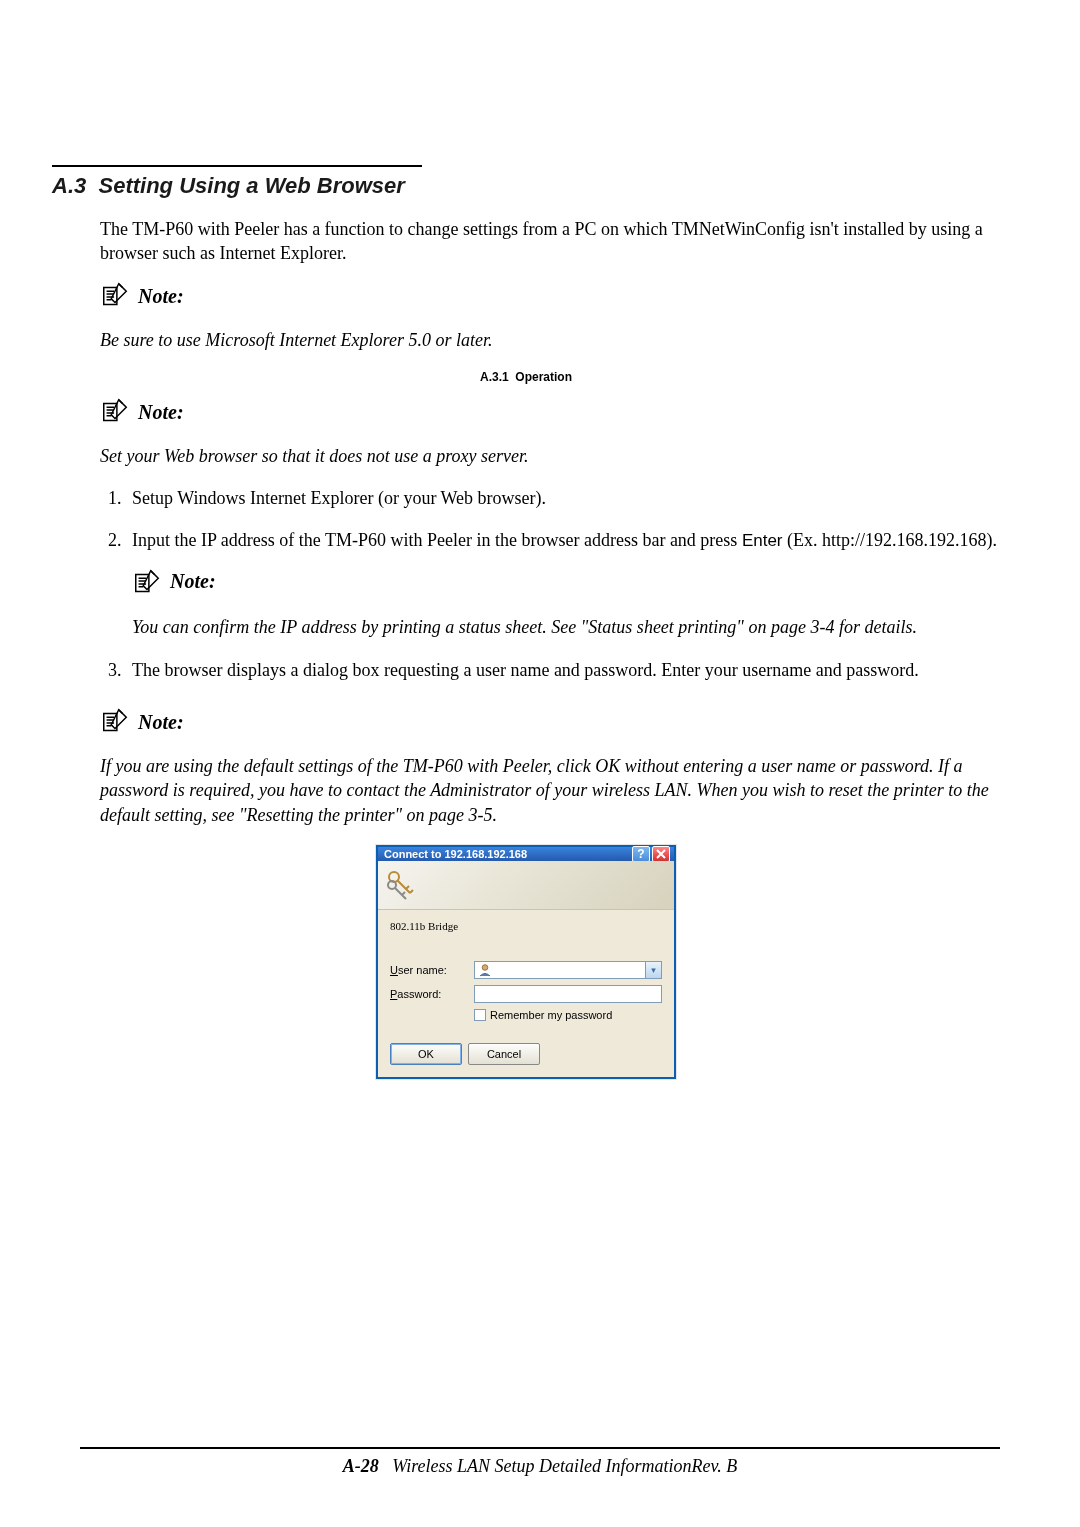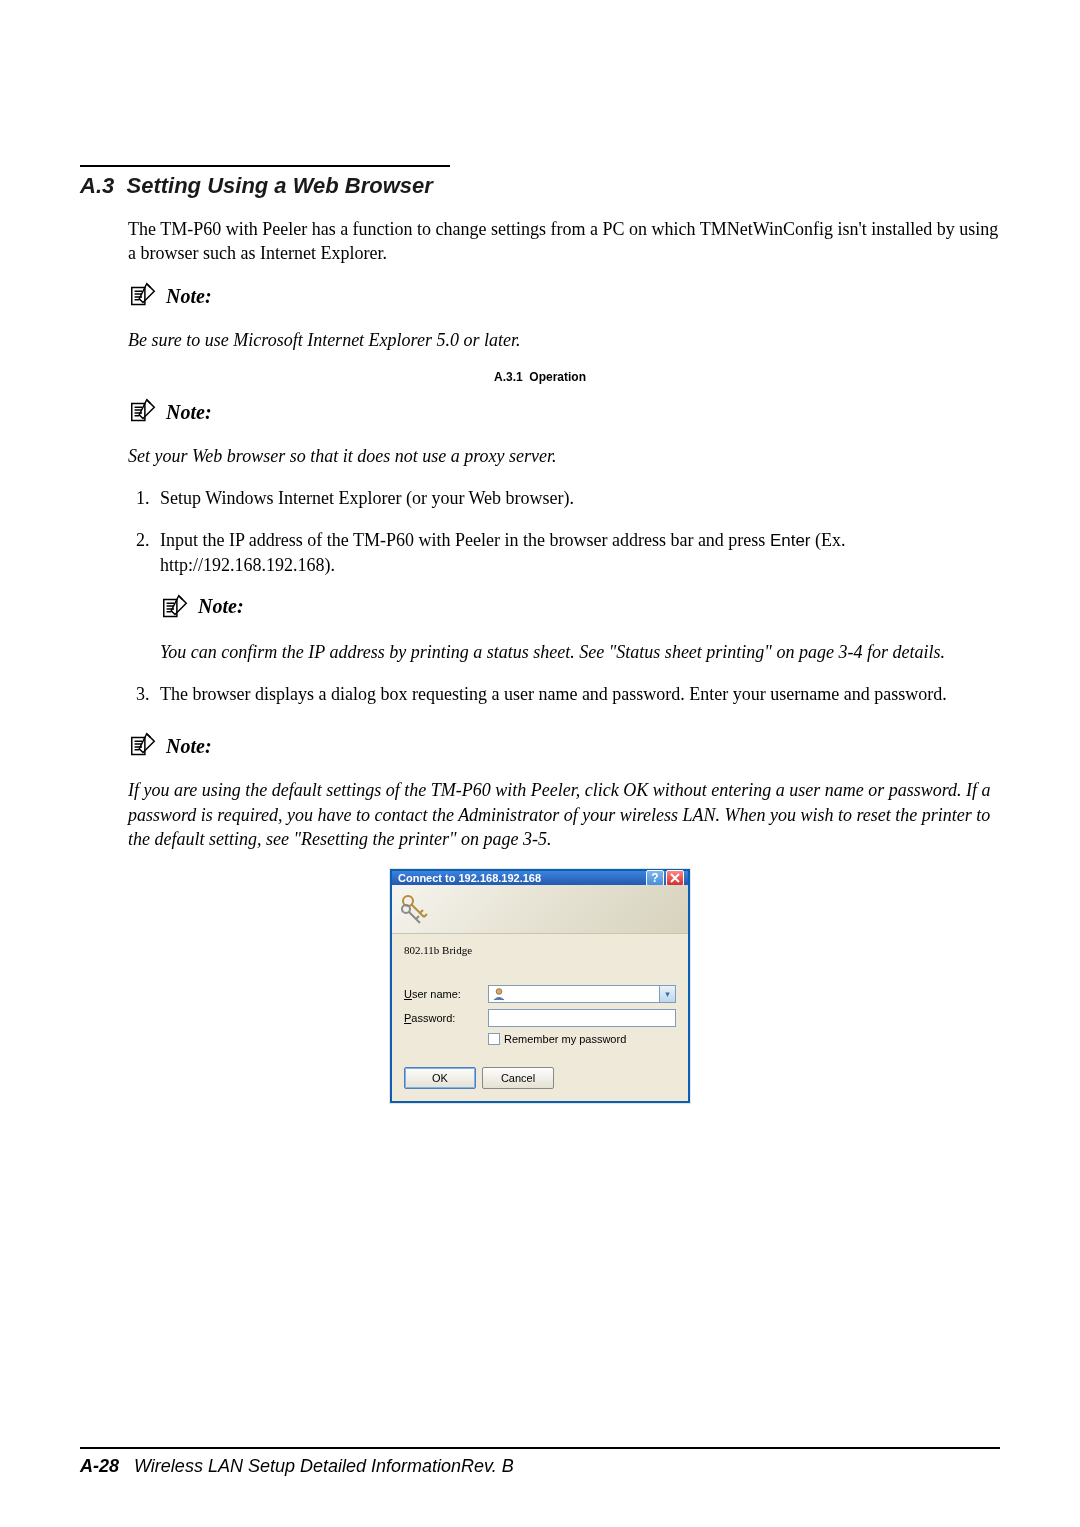--- a/index.html
+++ b/index.html
@@ -7,21 +7,21 @@
     padding: 0;
     background: #ffffff;
     font-family: "Times New Roman", Times, serif;
     color: #000;
     width: 1080px;
     height: 1527px;
     position: relative;
     box-sizing: border-box;
   }
   .page {
-    padding: 165px 80px 60px 80px;
+    padding: 165px 80px 60px 52px;
     box-sizing: border-box;
     width: 100%;
     height: 100%;
     position: relative;
   }
   .section-rule {
     border-top: 2px solid #000;
     width: 370px;
     margin-bottom: 6px;
   }
@@ -222,22 +222,22 @@
     position: absolute;
     left: 80px; right: 80px;
     bottom: 78px;
     border-top: 2px solid #000;
   }
   .footer {
     position: absolute;
     left: 80px; right: 80px;
     bottom: 50px;
     display: flex;
-    justify-content: flex-start;
-    font-family: Liberation Sans, sans-serif;
+    justify-content: center;
+    font-family: Liberation Serif, serif;
     font-style: italic;
     font-size: 18px;
   }
   .footer-left b { font-style: italic; font-weight: bold; }
 </style>
 </head>
 <body>
 
 <div class="page">
   <div class="section-rule"></div>

